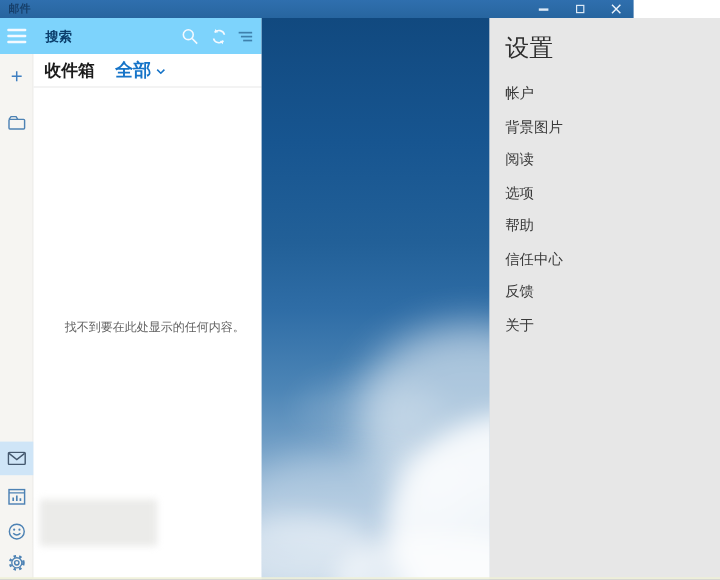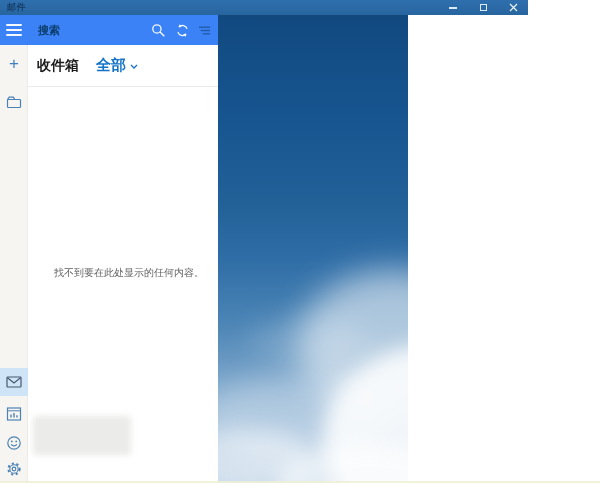--- a/index.html
+++ b/index.html
@@ -10,42 +10,42 @@
   
   .titlebar{position:absolute;left:0;top:0;width:528px;height:15px;
             background:linear-gradient(180deg,#2f6fae,#27659f);display:flex;align-items:center;}
   .titlebar .title{font-size:9px;color:#17406b;font-weight:bold;margin-left:7px;letter-spacing:.5px;}
   .win-controls{position:absolute;right:0;top:0;height:15px;display:flex;}
   .wc{width:30px;height:15px;display:flex;align-items:center;justify-content:center;cursor:pointer;}
   .glyph-min{width:8px;height:2px;background:#dce9f6;}
   .glyph-max{width:7px;height:7px;border:1px solid #dce9f6;}
 
   
-  .searchbar{position:absolute;left:0;top:15px;width:218px;height:30px;background:#3b82f6;}
+  .searchbar{position:absolute;left:0;top:15px;width:218px;height:30px;background:#7dd3fc;}
   .hamburger{position:absolute;left:6px;top:9px;width:16px;height:12px;display:flex;
              flex-direction:column;justify-content:space-between;cursor:pointer;}
   .hamburger div{height:2px;background:#f4f9ff;border-radius:1px;}
   .search-field{position:absolute;left:38px;top:0;height:30px;display:flex;align-items:center;
                 font-size:11px;color:#0b3d6b;font-weight:bold;cursor:text;}
   .sb-icon{position:absolute;top:8px;width:15px;height:15px;cursor:pointer;}
   .sb-icon.search{right:52px;}
   .sb-icon.sync{right:28px;}
   .sb-icon.select{right:6px;opacity:.55;}
 
   
   .rail{position:absolute;left:0;top:45px;width:28px;height:438px;background:#f6f5f2;
         border-right:1px solid #ebebe8;}
   .rail-item{position:absolute;left:0;width:28px;height:26px;display:flex;align-items:center;
              justify-content:center;cursor:pointer;}
   .rail-item.selected{background:#cfe5f7;height:28px;}
   .plus-glyph{font-size:17px;color:#3f7fc1;line-height:1;margin-top:-2px;}
 
   
   .listpane{position:absolute;left:28px;top:45px;width:190px;height:438px;background:#ffffff;}
-  .inbox-row{height:42px;display:flex;align-items:center;padding-left:9px;
+  .inbox-row{height:28px;display:flex;align-items:center;padding-left:9px;
              border-bottom:1px solid #ebebeb;}
   .inbox-title{font-size:14px;font-weight:bold;color:#1b1b1b;}
   .filter{display:flex;align-items:center;margin-left:17px;cursor:pointer;}
   .filter-label{font-size:15px;color:#1674c8;font-weight:bold;}
   .filter svg{margin-left:4px;margin-top:2px;}
   .empty-msg{position:absolute;left:26px;top:221px;font-size:10px;color:#616161;}
   .blur-blob{position:absolute;left:5px;top:371px;width:98px;height:39px;background:#ebebe9;
              filter:blur(3px);border-radius:2px;}
 
   
@@ -175,15 +175,28 @@
 
   <div class="sky">
     <div class="cloud c6"></div>
     <div class="cloud c1"></div>
     <div class="cloud c3"></div>
     <div class="cloud c2"></div>
     <div class="cloud c4"></div>
     <div class="cloud c5"></div>
   </div>
 
+  <div class="settings">
+    <h1 class="settings-title">设置</h1>
+    <div class="settings-list">
+      <div class="settings-item">帐户</div>
+      <div class="settings-item">背景图片</div>
+      <div class="settings-item">阅读</div>
+      <div class="settings-item">选项</div>
+      <div class="settings-item">帮助</div>
+      <div class="settings-item">信任中心</div>
+      <div class="settings-item">反馈</div>
+      <div class="settings-item">关于</div>
+    </div>
+  </div>
 
   <div class="bottom-strip"></div>
 </div>
 
 </body></html>

